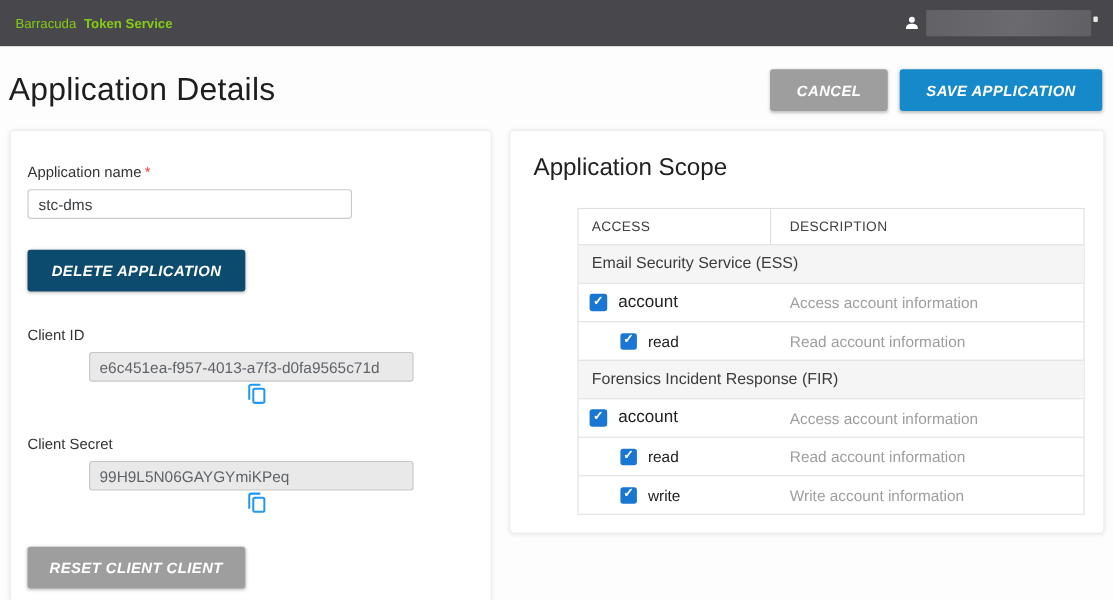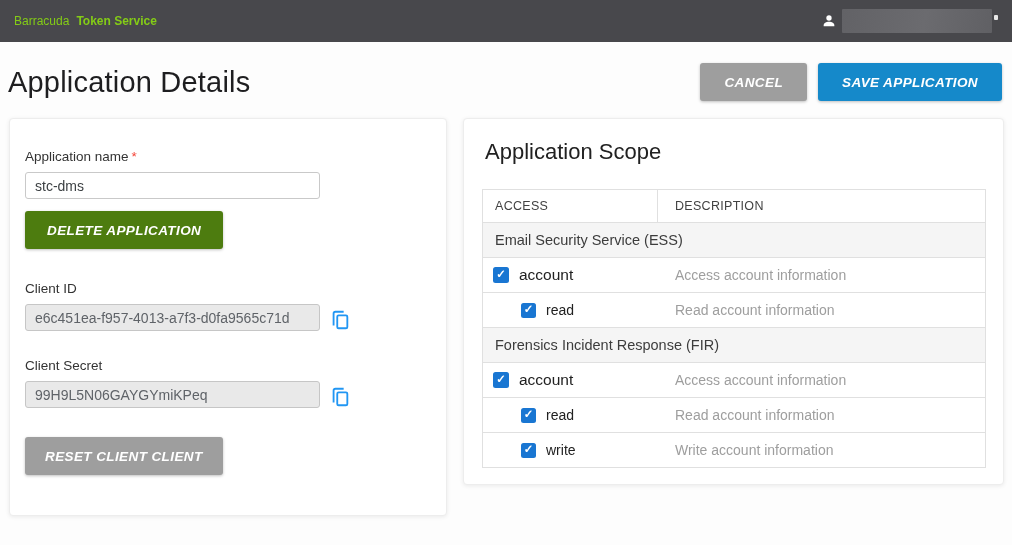--- a/index.html
+++ b/index.html
@@ -63,39 +63,39 @@
 
   
   .field-label { font-size:13.5px; color:#333; margin-bottom:8px; }
   .required { color:#f44336; margin-left:3px; }
   .text-input {
     width:295px; height:27px;
     border:1px solid #c9c9c9; border-radius:3px;
     padding:0 9px; font-size:14px; font-family:inherit; color:#3c4043;
     background:#fff; outline:none;
   }
-  .readonly-row { display:flex; align-items:flex-end; }
+  .readonly-row { display:flex; align-items:center;flex-direction:column; }
   .readonly-input {
     width:295px; height:27px;
     border:1px solid #c6c6c6; border-radius:3px;
     padding:0 9px; font-size:14px; font-family:inherit; color:#5f6368;
     background:#e9e9e9;
   }
   .copy-btn {
     background:none; border:none; padding:0; margin-left:9px;
     width:22px; height:22px; cursor:pointer; display:flex;
   }
-  .btn-delete { background:#4d7c0f; padding:0 22px; margin-top:12px; }
+  .btn-delete { background:#0c4a6e; padding:0 22px; margin-top:28px; }
   .btn-reset  { background:#9e9e9e; padding:0 20px; margin-top:29px; }
   .spacer-32 { height:32px; }
   .spacer-27 { height:27px; }
 
   
   .scope-title { font-size:22px; font-weight:400; color:#212121; margin:2px 0 24px 3px; }
-  .scope-table { border:1px solid #e0e0e0; font-size:14px; }
+  .scope-table { border:1px solid #e0e0e0; font-size:14px;margin-left:43px; }
   .trow { display:flex; align-items:center; min-height:35px; border-top:1px solid #e0e0e0; }
   .trow.header-row { border-top:none; min-height:32px; }
   .hcell { font-size:12.5px; color:#424242; font-weight:400; letter-spacing:0.3px; }
   .hcell.access-h { width:175px; padding-left:12px; align-self:stretch; display:flex; align-items:center; border-right:1px solid #e0e0e0; }
   .hcell.desc-h { padding-left:17px; }
   .group-row { background:#f5f5f5; }
   .group-label { padding-left:12px; font-size:14.5px; color:#3c3c3c; }
   .cell.access { width:175px; padding-left:10px; display:flex; align-items:center; }
   .cell.desc { flex:1; padding-left:17px; color:#9e9e9e; font-size:14px; }
   .scope-label { margin-left:10px; font-size:15.5px; color:#212121; }

